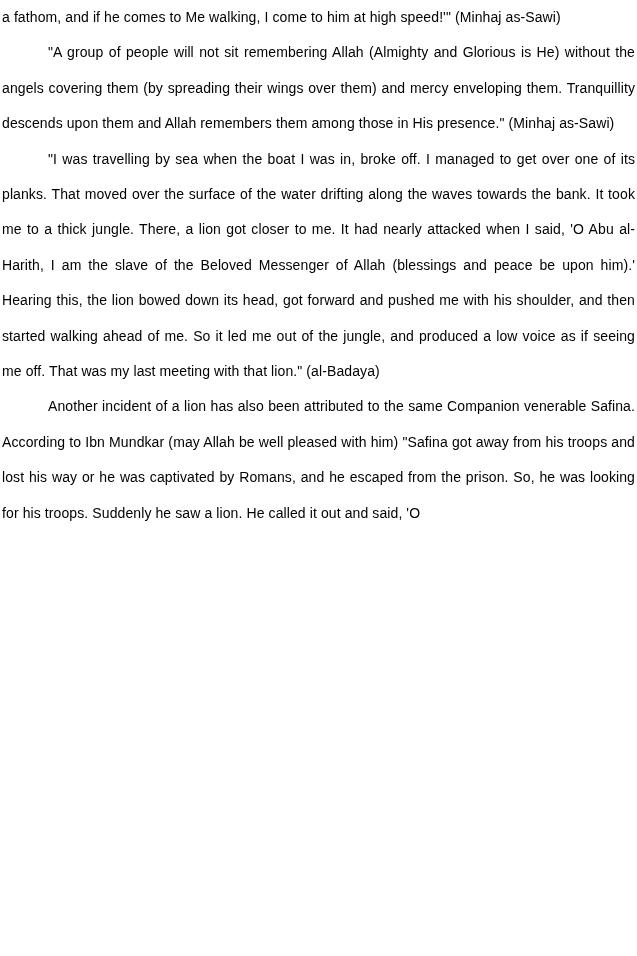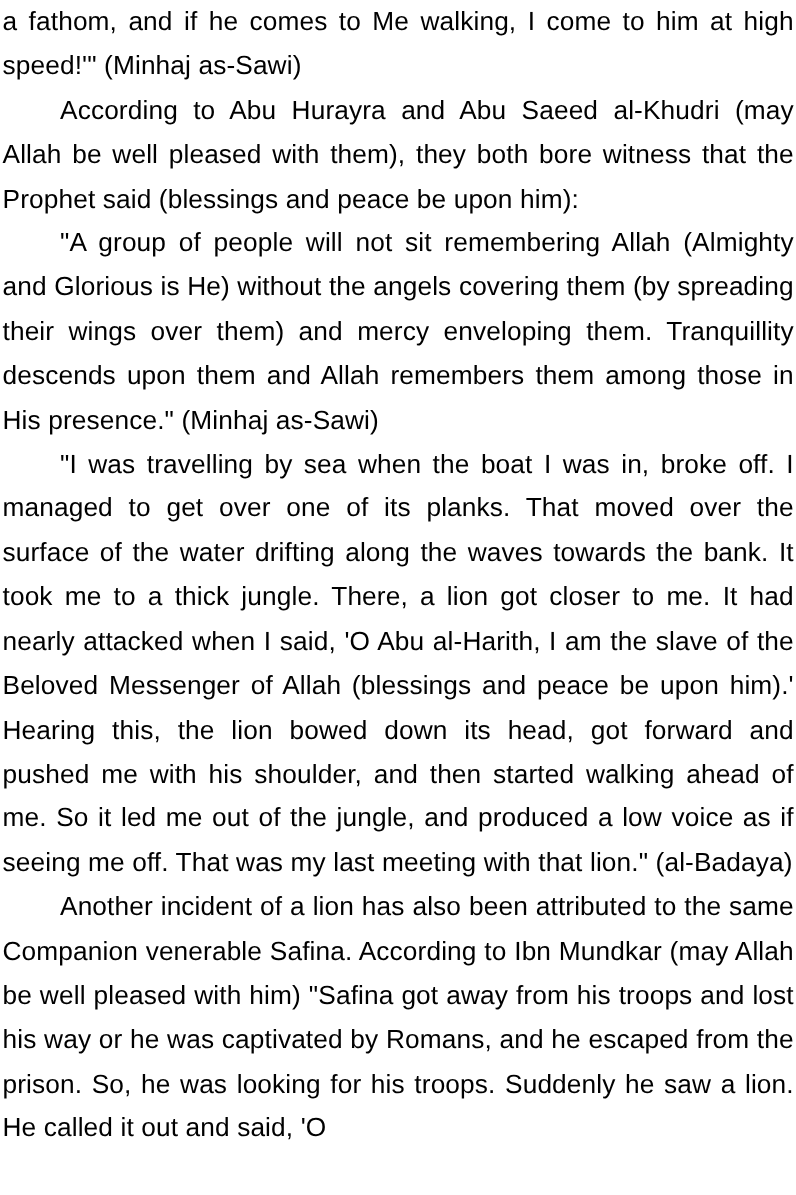--- a/index.html
+++ b/index.html
@@ -15,37 +15,36 @@
   }
   #page {
     width: 637px;
     height: 956px;
     position: relative;
     overflow: hidden;
     box-sizing: border-box;
     padding: 0 2px;
   }
   .para {
-    font-size: 21px;
+    font-size: 14px;
     line-height: 35.4px;
     text-align: justify;
     text-justify: inter-word;
     margin: 0;
     padding: 0;
     letter-spacing: 0.1px;
   }
   .indent {
     text-indent: 46px;
   }
   
 </style>
 </head>
 <body>
 
 <div id="page">
 
   <p class="para">a fathom, and if he comes to Me walking, I come to him at high speed!'" (Minhaj as-Sawi)</p>
-  <p class="para indent">According to Abu Hurayra and Abu Saeed al-Khudri (may Allah be well pleased with them), they both bore witness that the Prophet said (blessings and peace be upon him):</p>
   <p class="para indent">"A group of people will not sit remembering Allah (Almighty and Glorious is He) without the angels covering them (by spreading their wings over them) and mercy enveloping them.  Tranquillity descends upon them and Allah remembers them among those in His presence."  (Minhaj as-Sawi)</p>
   <p class="para indent">"I was travelling by sea when the boat I was in, broke off. I managed to get over one of its planks. That moved over the surface of the water drifting along the waves towards the bank. It took me to a thick jungle.  There, a lion got closer to me.  It had nearly attacked when I said, 'O Abu al-Harith, I am the slave of the Beloved Messenger of Allah (blessings and peace be upon him).' Hearing this, the lion bowed down its head, got forward and pushed me with his shoulder, and then started walking ahead of me. So it led me out of the jungle, and produced a low voice as if seeing me off. That was my last meeting with that lion." (al-Badaya)</p>
   <p class="para indent">Another incident of a lion has also been attributed to the same Companion venerable Safina. According to Ibn Mundkar (may Allah be well pleased with him) "Safina got away from his troops and lost his way or he was captivated by Romans, and he escaped from the prison. So, he was looking for his troops. Suddenly he saw a lion. He called it out and said, 'O</p>
 
 </div>
 
 </body></html>

